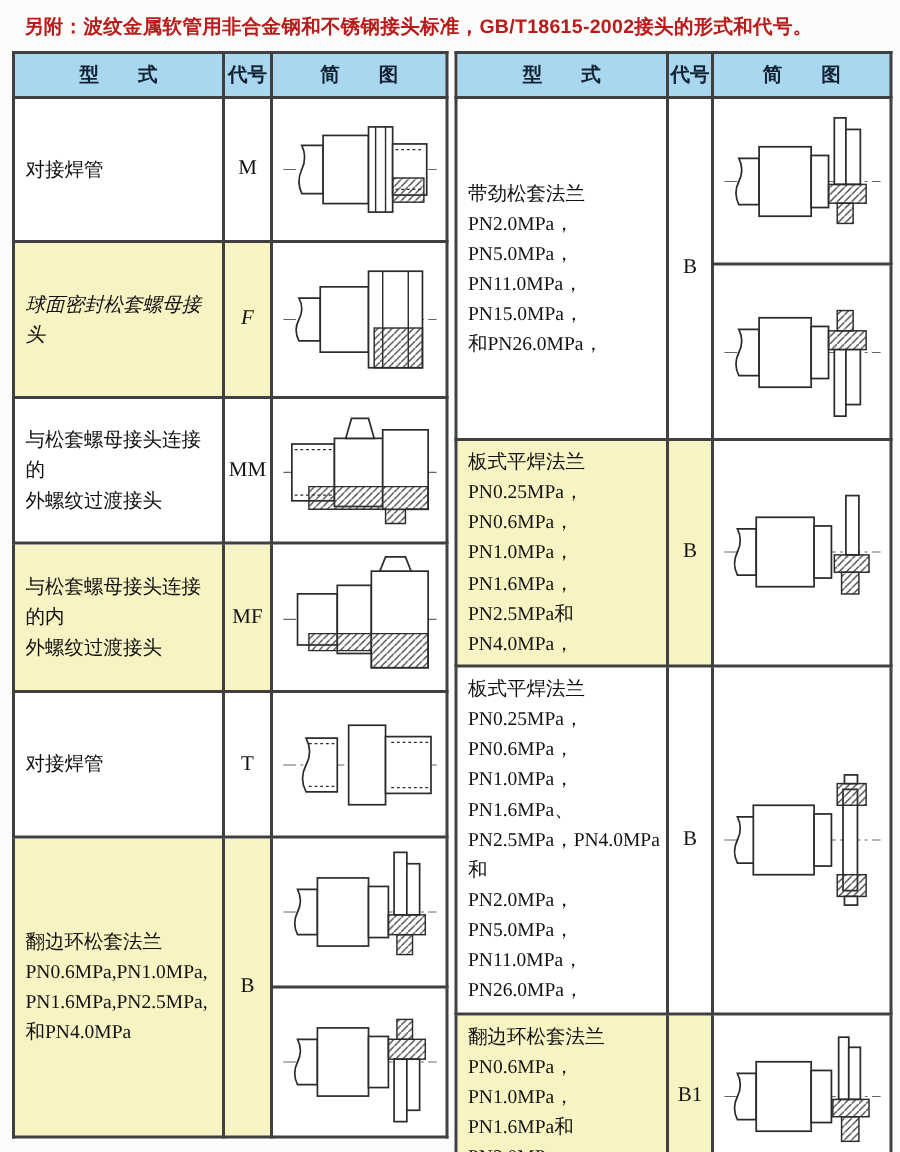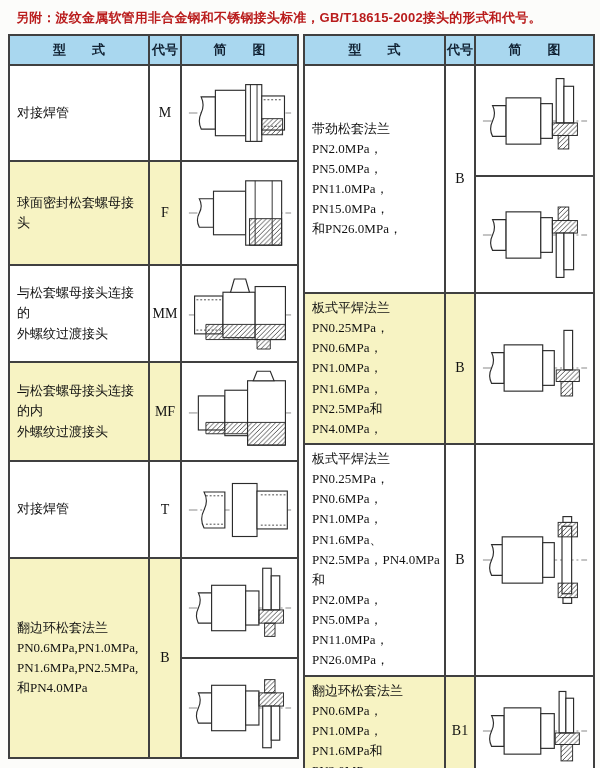--- a/index.html
+++ b/index.html
@@ -103,21 +103,21 @@
           <rect class="d" x="62" y="13" width="17" height="60"></rect>
           <line class="ln" x1="67" y1="13" x2="67" y2="73"></line>
           <line class="ln" x1="74" y1="13" x2="74" y2="73"></line>
           <rect class="d" x="79" y="25" width="24" height="36"></rect>
           <line class="dash" x1="81" y1="29" x2="101" y2="29"></line>
           <line class="dash" x1="81" y1="57" x2="101" y2="57"></line>
           <rect fill="url(#hatch)" stroke="#2b2b2b" x="79" y="49" width="22" height="17"></rect>
         </svg>
       </td>
     </tr>
-    <tr style="height:104px;">
+    <tr style="height:104px;font-style:italic;">
       <td class="t-type yellow">球面密封松套螺母接头</td>
       <td class="t-code yellow">F</td>
       <td class="t-diag">
         <svg width="106" height="86" viewBox="0 0 112 90">
           <line class="cl" x1="2" y1="45" x2="110" y2="45"></line>
           <path class="d" d="M28 30 H13 q4 7.5 0 15 q-4 7.5 0 15 H28 z"></path>
           <rect class="d" x="28" y="22" width="34" height="46"></rect>
           <rect class="d" x="62" y="11" width="38" height="68"></rect>
           <line class="ln" x1="72" y1="11" x2="72" y2="79"></line>
           <line class="ln" x1="90" y1="11" x2="90" y2="79"></line>

